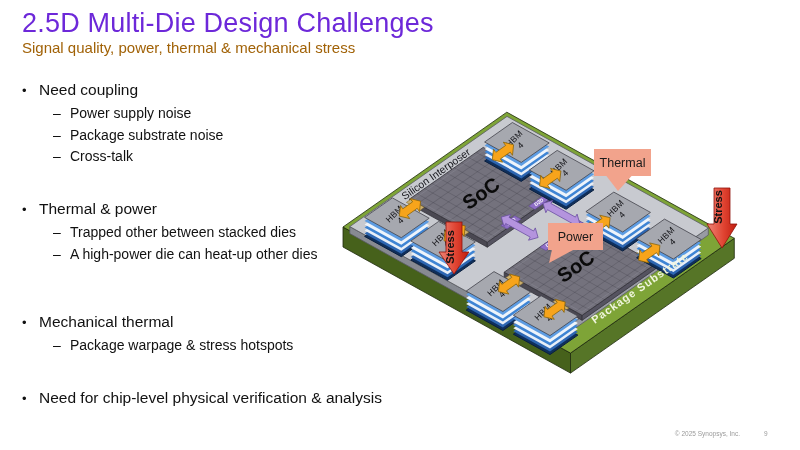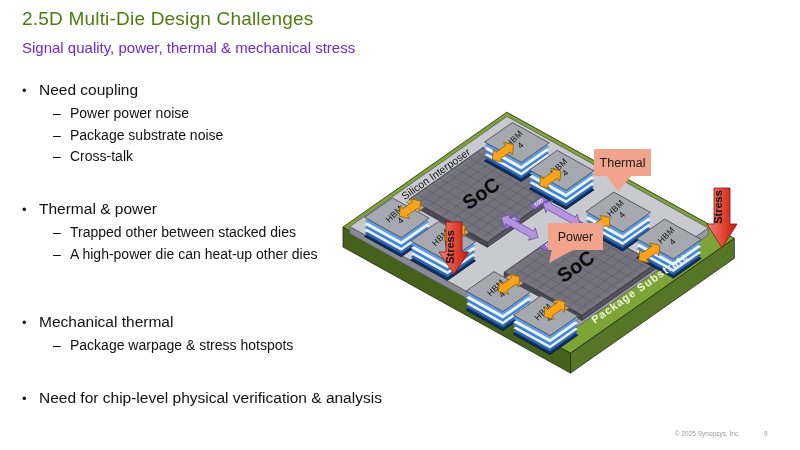--- a/index.html
+++ b/index.html
@@ -1,19 +1,19 @@
 <!DOCTYPE html>
 <html><head>
 <meta charset="utf-8">
 <style>
   html,body{margin:0;padding:0;background:#fff;}
   body{width:800px;height:450px;font-family:"Liberation Sans",sans-serif;overflow:hidden;}
   .slide{position:relative;width:800px;height:450px;background:#fff;}
-  .title{position:absolute;left:22px;top:8px;font-size:19px;color:#4d7c0f;letter-spacing:.2px;white-space:nowrap;}
-  .subtitle{position:absolute;left:22px;top:39px;font-size:15px;color:#6d28d9;white-space:nowrap;}
+  .title{position:absolute;left:22px;top:8px;font-size:27px;color:#6d28d9;letter-spacing:.2px;white-space:nowrap;}
+  .subtitle{position:absolute;left:22px;top:39px;font-size:15px;color:#a16207;white-space:nowrap;}
   .group{position:absolute;left:22px;}
   .l1{display:flex;font-size:15.5px;color:#111;margin-bottom:4px;white-space:nowrap;}
   .l1 .b{width:17px;font-size:13px;padding-top:2px;}
   .l2{display:flex;font-size:14px;color:#111;margin-left:31px;line-height:21.5px;white-space:nowrap;}
   .l2 .d{width:17px;}
   .footer{position:absolute;top:430px;left:600px;width:140px;font-size:6.5px;color:#9a9a9a;text-align:right;}
   .pageno{position:absolute;top:430px;left:764px;font-size:6.5px;color:#9a9a9a;}
   #diagram{position:absolute;left:340px;top:95px;width:460px;height:300px;}
   #diagram text{font-family:"Liberation Sans",sans-serif;}
 </style>
@@ -24,21 +24,21 @@
   <div class="title">2.5D Multi-Die Design Challenges</div>
   <div class="subtitle">Signal quality, power, thermal &amp; mechanical stress</div>
 
   <div class="group" style="top:81px">
     <div class="l1">
         <span class="b">•</span>
         <span>Need coupling</span>
       </div>
     <div class="l2">
         <span class="d">–</span>
-        <span>Power power noise</span>
+        <span>Power supply noise</span>
       </div>
     <div class="l2">
         <span class="d">–</span>
         <span>Package substrate noise</span>
       </div>
     <div class="l2">
         <span class="d">–</span>
         <span>Cross-talk</span>
       </div>
   </div>

